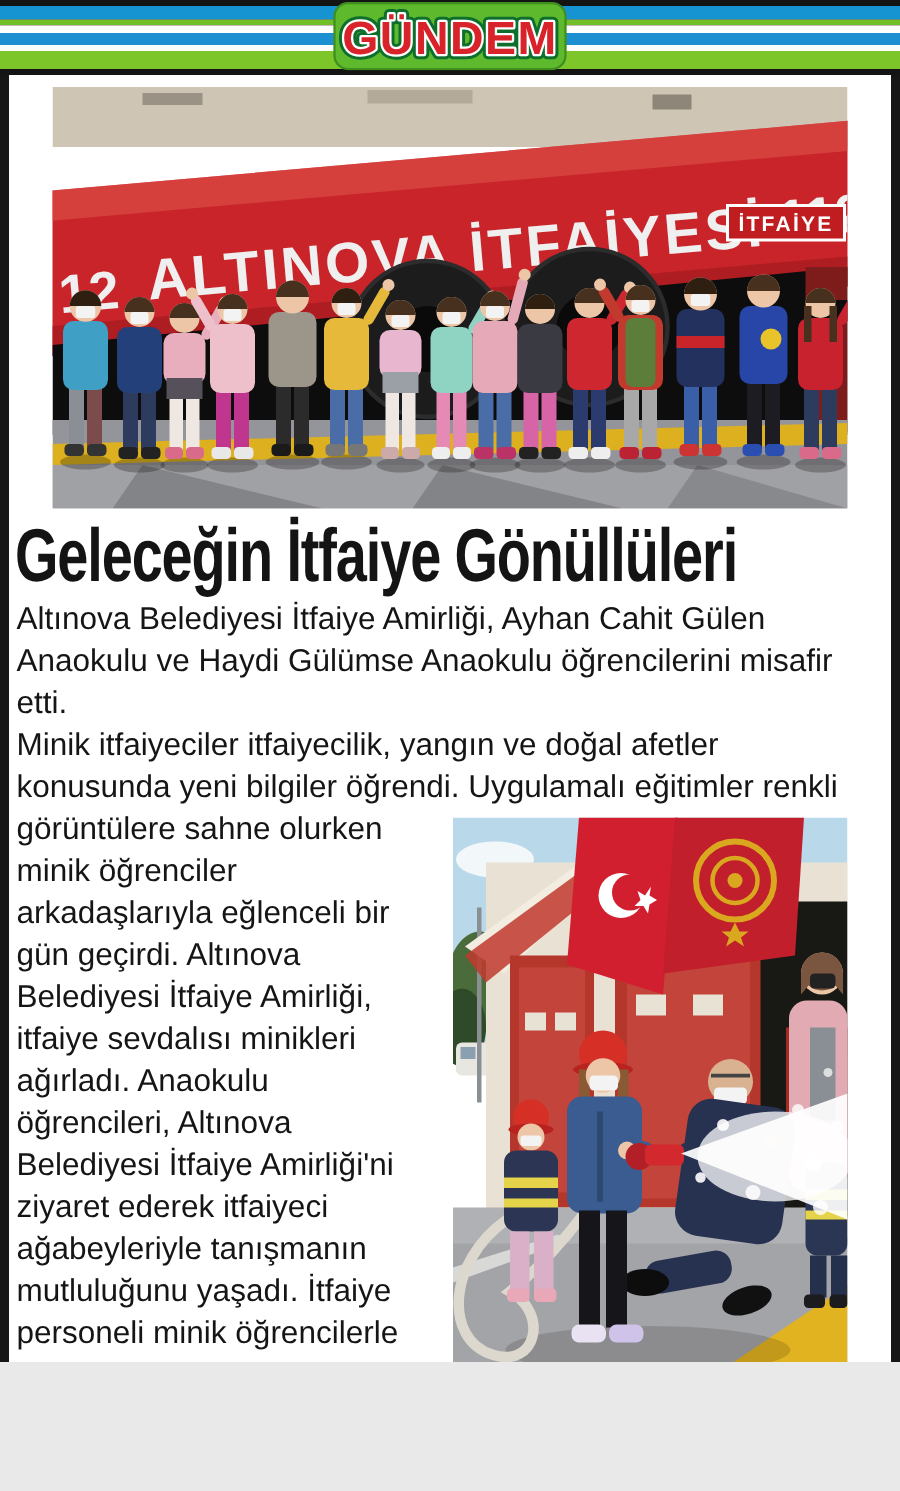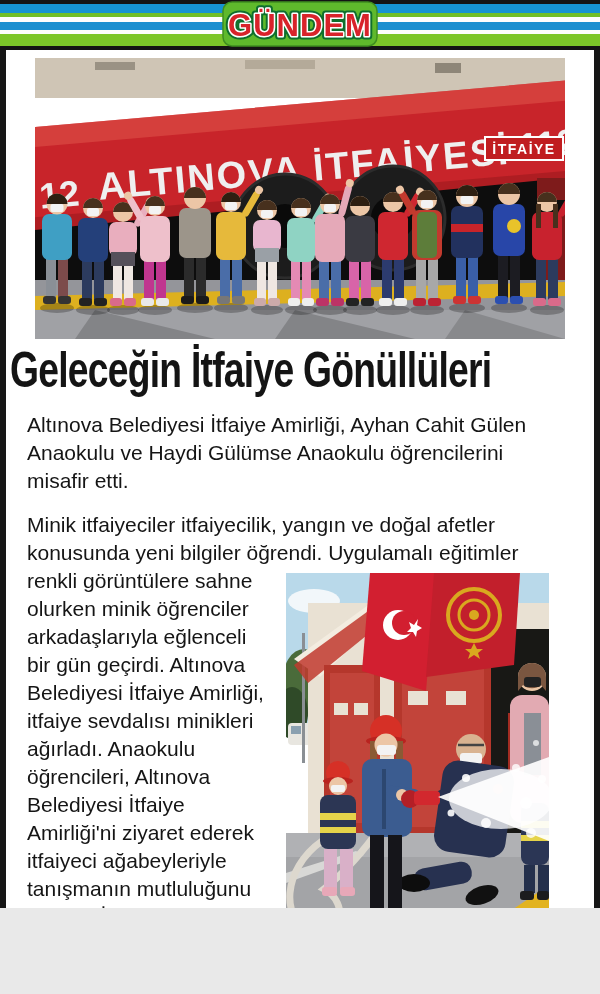--- a/index.html
+++ b/index.html
@@ -20,21 +20,21 @@
   
   .content{position:relative;width:588px;height:937px;box-sizing:border-box;
            border-left:6px solid #161616;border-right:6px solid #161616;
            border-bottom:11px solid #161616;background:#fff;overflow:hidden;
            width:600px;}
   .photo1{display:block;margin:8px 0 0 29px;width:530px;height:281px;}
   .headline{margin:6px 0 2px 4px;font-size:50px;font-weight:bold;line-height:50px;
             color:#141414;letter-spacing:-1px;white-space:nowrap;
             transform:scaleX(.745);transform-origin:left center;}
   .article{margin:4px 8px 0 5px;font-size:21px;line-height:28px;color:#151515;}
-  .article p{margin:16px;}
+  .article p{margin:0;}
   .photo2{float:right;width:263px;height:388px;margin:6px 21px 8px 18px;}
   
   .sk{fill:#ecc6a6}.hr{fill:#47301d}.hr2{fill:#2e1f11}.msk{fill:#f3f3f3}
   svg text{font-family:"Liberation Sans",sans-serif;}
 </style>
 </head>
 <body>
 
 <div class="page">
 

